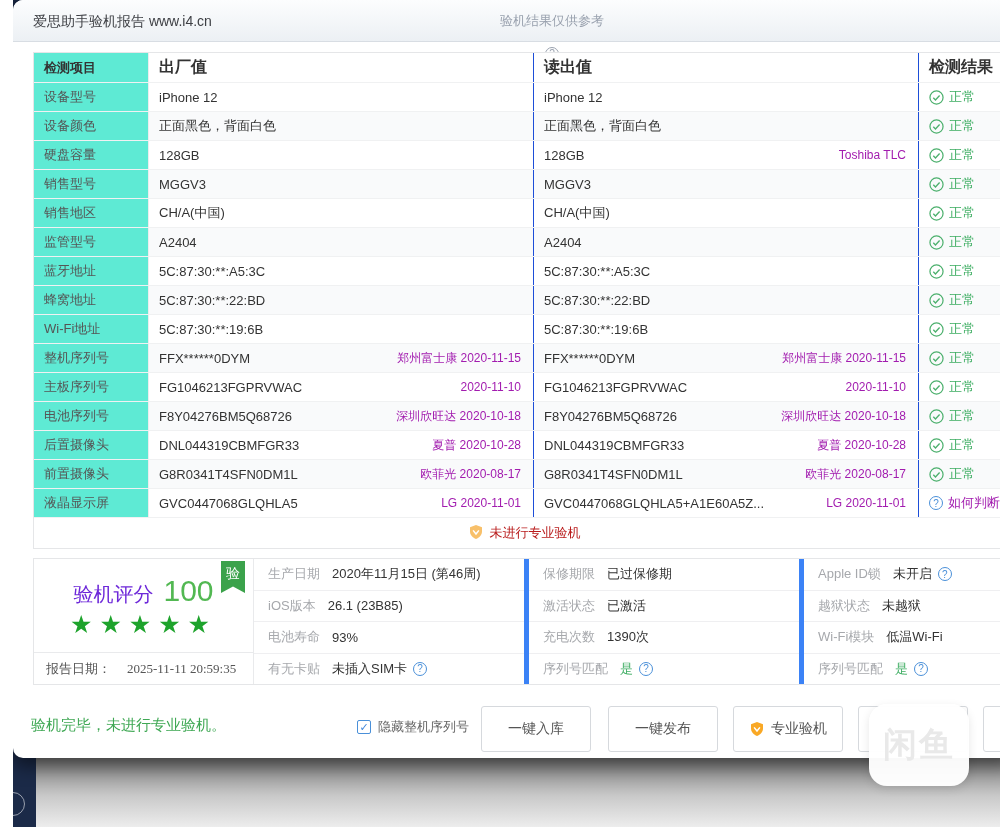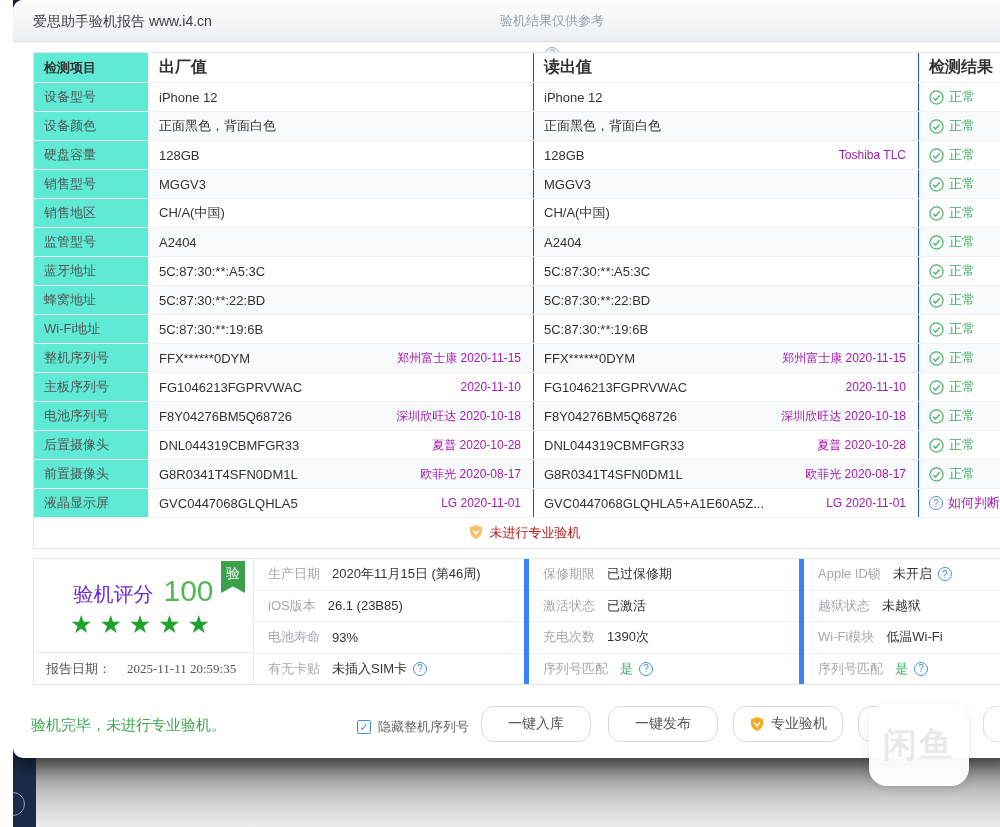--- a/index.html
+++ b/index.html
@@ -69,22 +69,22 @@
   .sum-value { color:#333; display:flex; align-items:center; gap:6px; }
   .sum-value.green { color:#3fae63; }
 
   
   .actionbar { position:absolute; left:0; top:700px; right:0; height:55px; }
   .status-text { position:absolute; left:18px; top:16px; font-size:15px; color:#3fa854; }
   .chk-group { position:absolute; left:344px; top:18px; display:flex; align-items:center; gap:7px; cursor:pointer; }
   .chk-box { width:14px; height:14px; border:1px solid #4a90d9; border-radius:2px; background:#fff;
     display:flex; align-items:center; justify-content:center; color:#3f86db; font-size:11px; font-weight:bold; }
   .chk-label { font-size:13px; color:#666; }
-  .btn { position:absolute; top:6px; width:110px; height:36px; background:#fff; border:1px solid #d6d9dd;
-    border-radius:13px; display:flex; align-items:center; justify-content:center; gap:6px;
+  .btn { position:absolute; top:6px; width:110px; height:46px; background:#fff; border:1px solid #d6d9dd;
+    border-radius:3px; display:flex; align-items:center; justify-content:center; gap:6px;
     font-size:14px; color:#555; cursor:pointer; }
 
   
   .watermark { position:absolute; left:856px; top:704px; width:100px; height:82px; background:rgba(255,255,255,.97);
     border-radius:18px; box-shadow:0 3px 10px rgba(0,0,0,.10); display:flex; align-items:center; justify-content:center;
     z-index:5; }
   .watermark span { color:#e9e9e9; font-size:34px; font-weight:bold; letter-spacing:2px; }
 </style>
 </head>
 <body>

